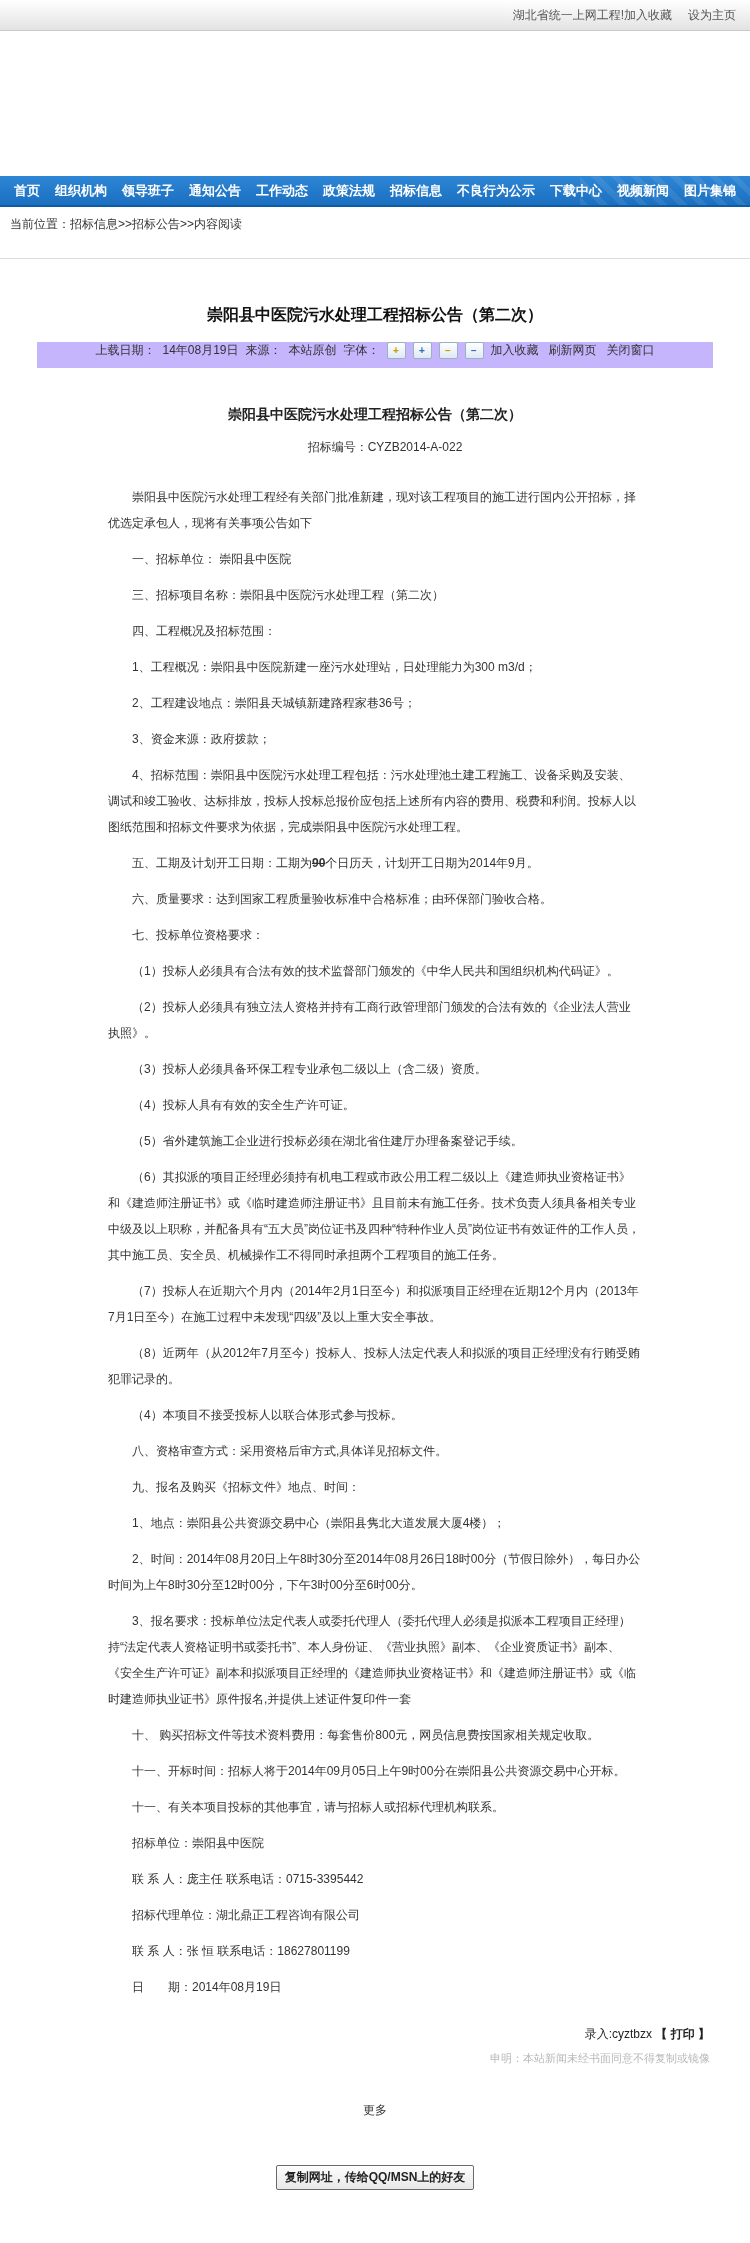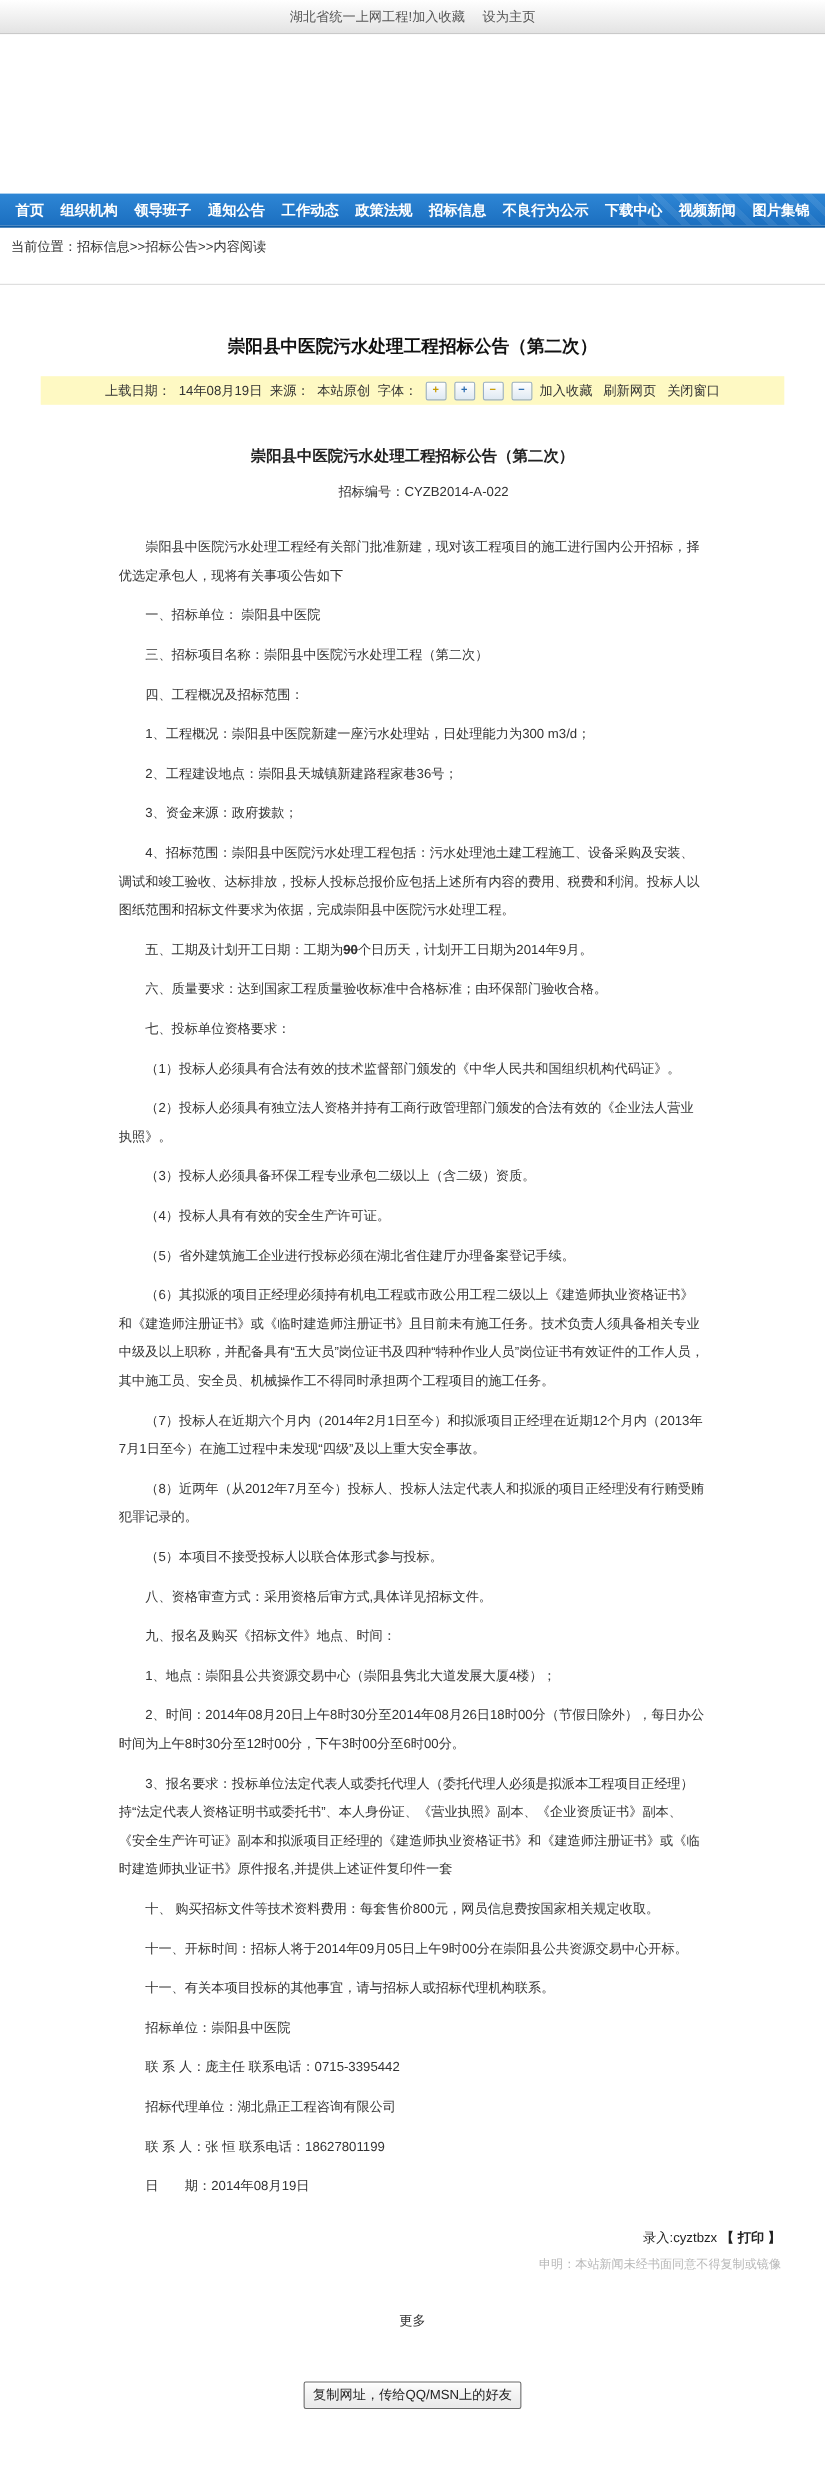--- a/index.html
+++ b/index.html
@@ -1,39 +1,39 @@
 <!DOCTYPE html>
 <html><head>
 <meta charset="utf-8">
 <style>
   html,body{margin:0;padding:0;background:#fff;}
   body{width:750px;min-height:2243px;font-family:"Liberation Sans","DejaVu Sans",sans-serif;color:#333;position:relative;}
   a{text-decoration:none;color:inherit;cursor:pointer;}
 
   
   .topbar{height:30px;background:linear-gradient(#ffffff,#e3e3e3);border-bottom:1px solid #c9c9c9;
-          display:flex;align-items:center;justify-content:center;padding:0 14px;font-size:12px;color:#555;}
+          display:flex;align-items:center;justify-content:flex-end;padding:0 14px;font-size:12px;color:#555;}
   .topbar-links{display:flex;gap:16px;}
 
   .banner-space{height:145px;}
 
   
   .mainnav{height:29px;background:linear-gradient(#2e86d5,#1b6fc0);border-bottom:2px solid #0f5ca6;
            display:flex;align-items:center;justify-content:center;gap:15px;
            font-size:13px;font-weight:bold;color:#fff;position:relative;overflow:hidden;}
   .mainnav::after{content:"";position:absolute;right:0;top:0;bottom:0;width:170px;
            background:repeating-linear-gradient(45deg,rgba(255,255,255,.08) 0 6px,rgba(255,255,255,0) 6px 14px);}
   .nav-item{position:relative;z-index:1;}
 
   
   .crumbrow{padding:9px 10px 25px;font-size:12px;color:#333;border-bottom:1px solid #dcdcdc;}
 
   
   .art-title{margin-top:46px;text-align:center;font-size:16px;font-weight:bold;color:#111;}
-  .metabar{margin:16px 37px 0;background:#fef9c3;height:26px;display:flex;align-items:center;justify-content:center;
+  .metabar{margin:16px 37px 0;background:#c4b5fd;height:26px;display:flex;align-items:flex-start;justify-content:center;
            gap:7px;font-size:12px;color:#333;}
   .metabar .lbl{color:#333;}
   .fontbtn{display:inline-flex;align-items:center;justify-content:center;width:17px;height:15px;
            border:1px solid #9ab0c6;background:linear-gradient(#ffffff,#dfe9f3);border-radius:2px;
            font-size:10px;line-height:1;color:#2b6cb0;font-weight:bold;}
   .fontbtn .mag{color:#c89a00;}
   .meta-actions{display:flex;gap:10px;}
 
   .doc-heading{margin-top:38px;text-align:center;font-size:14px;font-weight:bold;color:#222;}
   .bid-no{margin-top:15px;text-align:center;font-size:12px;color:#333;padding-left:20px;}
@@ -41,21 +41,21 @@
   
   .art-body{margin:28px 0 0;padding:0 108px;font-size:12px;line-height:26px;color:#333;}
   .para{margin:0 0 10px;text-indent:2em;}
   .struck{font-weight:bold;text-decoration:line-through;}
 
   
   .entry-line{margin:26px 40px 0;text-align:right;font-size:12px;color:#222;}
   .entry-line .print{font-weight:bold;}
   .disclaimer{margin:8px 40px 0;text-align:right;font-size:11px;color:#b8b8b8;}
   .more-line{margin:36px 0 0;text-align:center;font-size:12px;color:#333;}
-  .share-wrap{margin:46px 0 0;text-align:center;}
+  .share-wrap{margin:46px 0 0;text-align:center;font-weight:bold;}
   .share-btn{display:inline-block;border:1px solid #6a6a6a;background:linear-gradient(#fdfdfd,#e8e8e8);
              padding:3px 8px;font-size:12px;color:#222;border-radius:2px;box-shadow:0 1px 0 #fff inset;}
 </style>
 </head>
 <body>
 
 <div class="topbar">
   <span>湖北省统一上网工程!</span>
   <span class="topbar-links">
       <a>加入收藏</a>
@@ -122,21 +122,21 @@
     <div class="para">六、质量要求：达到国家工程质量验收标准中合格标准；由环保部门验收合格。</div>
     <div class="para">七、投标单位资格要求：</div>
     <div class="para">（1）投标人必须具有合法有效的技术监督部门颁发的《中华人民共和国组织机构代码证》。</div>
     <div class="para">（2）投标人必须具有独立法人资格并持有工商行政管理部门颁发的合法有效的《企业法人营业执照》。</div>
     <div class="para">（3）投标人必须具备环保工程专业承包二级以上（含二级）资质。</div>
     <div class="para">（4）投标人具有有效的安全生产许可证。</div>
     <div class="para">（5）省外建筑施工企业进行投标必须在湖北省住建厅办理备案登记手续。</div>
     <div class="para">（6）其拟派的项目正经理必须持有机电工程或市政公用工程二级以上《建造师执业资格证书》和《建造师注册证书》或《临时建造师注册证书》且目前未有施工任务。技术负责人须具备相关专业中级及以上职称，并配备具有“五大员”岗位证书及四种“特种作业人员”岗位证书有效证件的工作人员，其中施工员、安全员、机械操作工不得同时承担两个工程项目的施工任务。</div>
     <div class="para">（7）投标人在近期六个月内（2014年2月1日至今）和拟派项目正经理在近期12个月内（2013年7月1日至今）在施工过程中未发现“四级”及以上重大安全事故。</div>
     <div class="para">（8）近两年（从2012年7月至今）投标人、投标人法定代表人和拟派的项目正经理没有行贿受贿犯罪记录的。</div>
-    <div class="para">（5）本项目不接受投标人以联合体形式参与投标。</div>
+    <div class="para">（4）本项目不接受投标人以联合体形式参与投标。</div>
     <div class="para">八、资格审查方式：采用资格后审方式,具体详见招标文件。</div>
     <div class="para">九、报名及购买《招标文件》地点、时间：</div>
     <div class="para">1、地点：崇阳县公共资源交易中心（崇阳县隽北大道发展大厦4楼）；</div>
     <div class="para">2、时间：2014年08月20日上午8时30分至2014年08月26日18时00分（节假日除外），每日办公时间为上午8时30分至12时00分，下午3时00分至6时00分。</div>
     <div class="para">3、报名要求：投标单位法定代表人或委托代理人（委托代理人必须是拟派本工程项目正经理）持“法定代表人资格证明书或委托书”、本人身份证、《营业执照》副本、《企业资质证书》副本、《安全生产许可证》副本和拟派项目正经理的《建造师执业资格证书》和《建造师注册证书》或《临时建造师执业证书》原件报名,并提供上述证件复印件一套</div>
     <div class="para">十、 购买招标文件等技术资料费用：每套售价800元，网员信息费按国家相关规定收取。</div>
     <div class="para">十一、开标时间：招标人将于2014年09月05日上午9时00分在崇阳县公共资源交易中心开标。</div>
     <div class="para">十一、有关本项目投标的其他事宜，请与招标人或招标代理机构联系。</div>
     <div class="para">招标单位：崇阳县中医院</div>
     <div class="para">联 系 人：庞主任       联系电话：0715-3395442</div>

